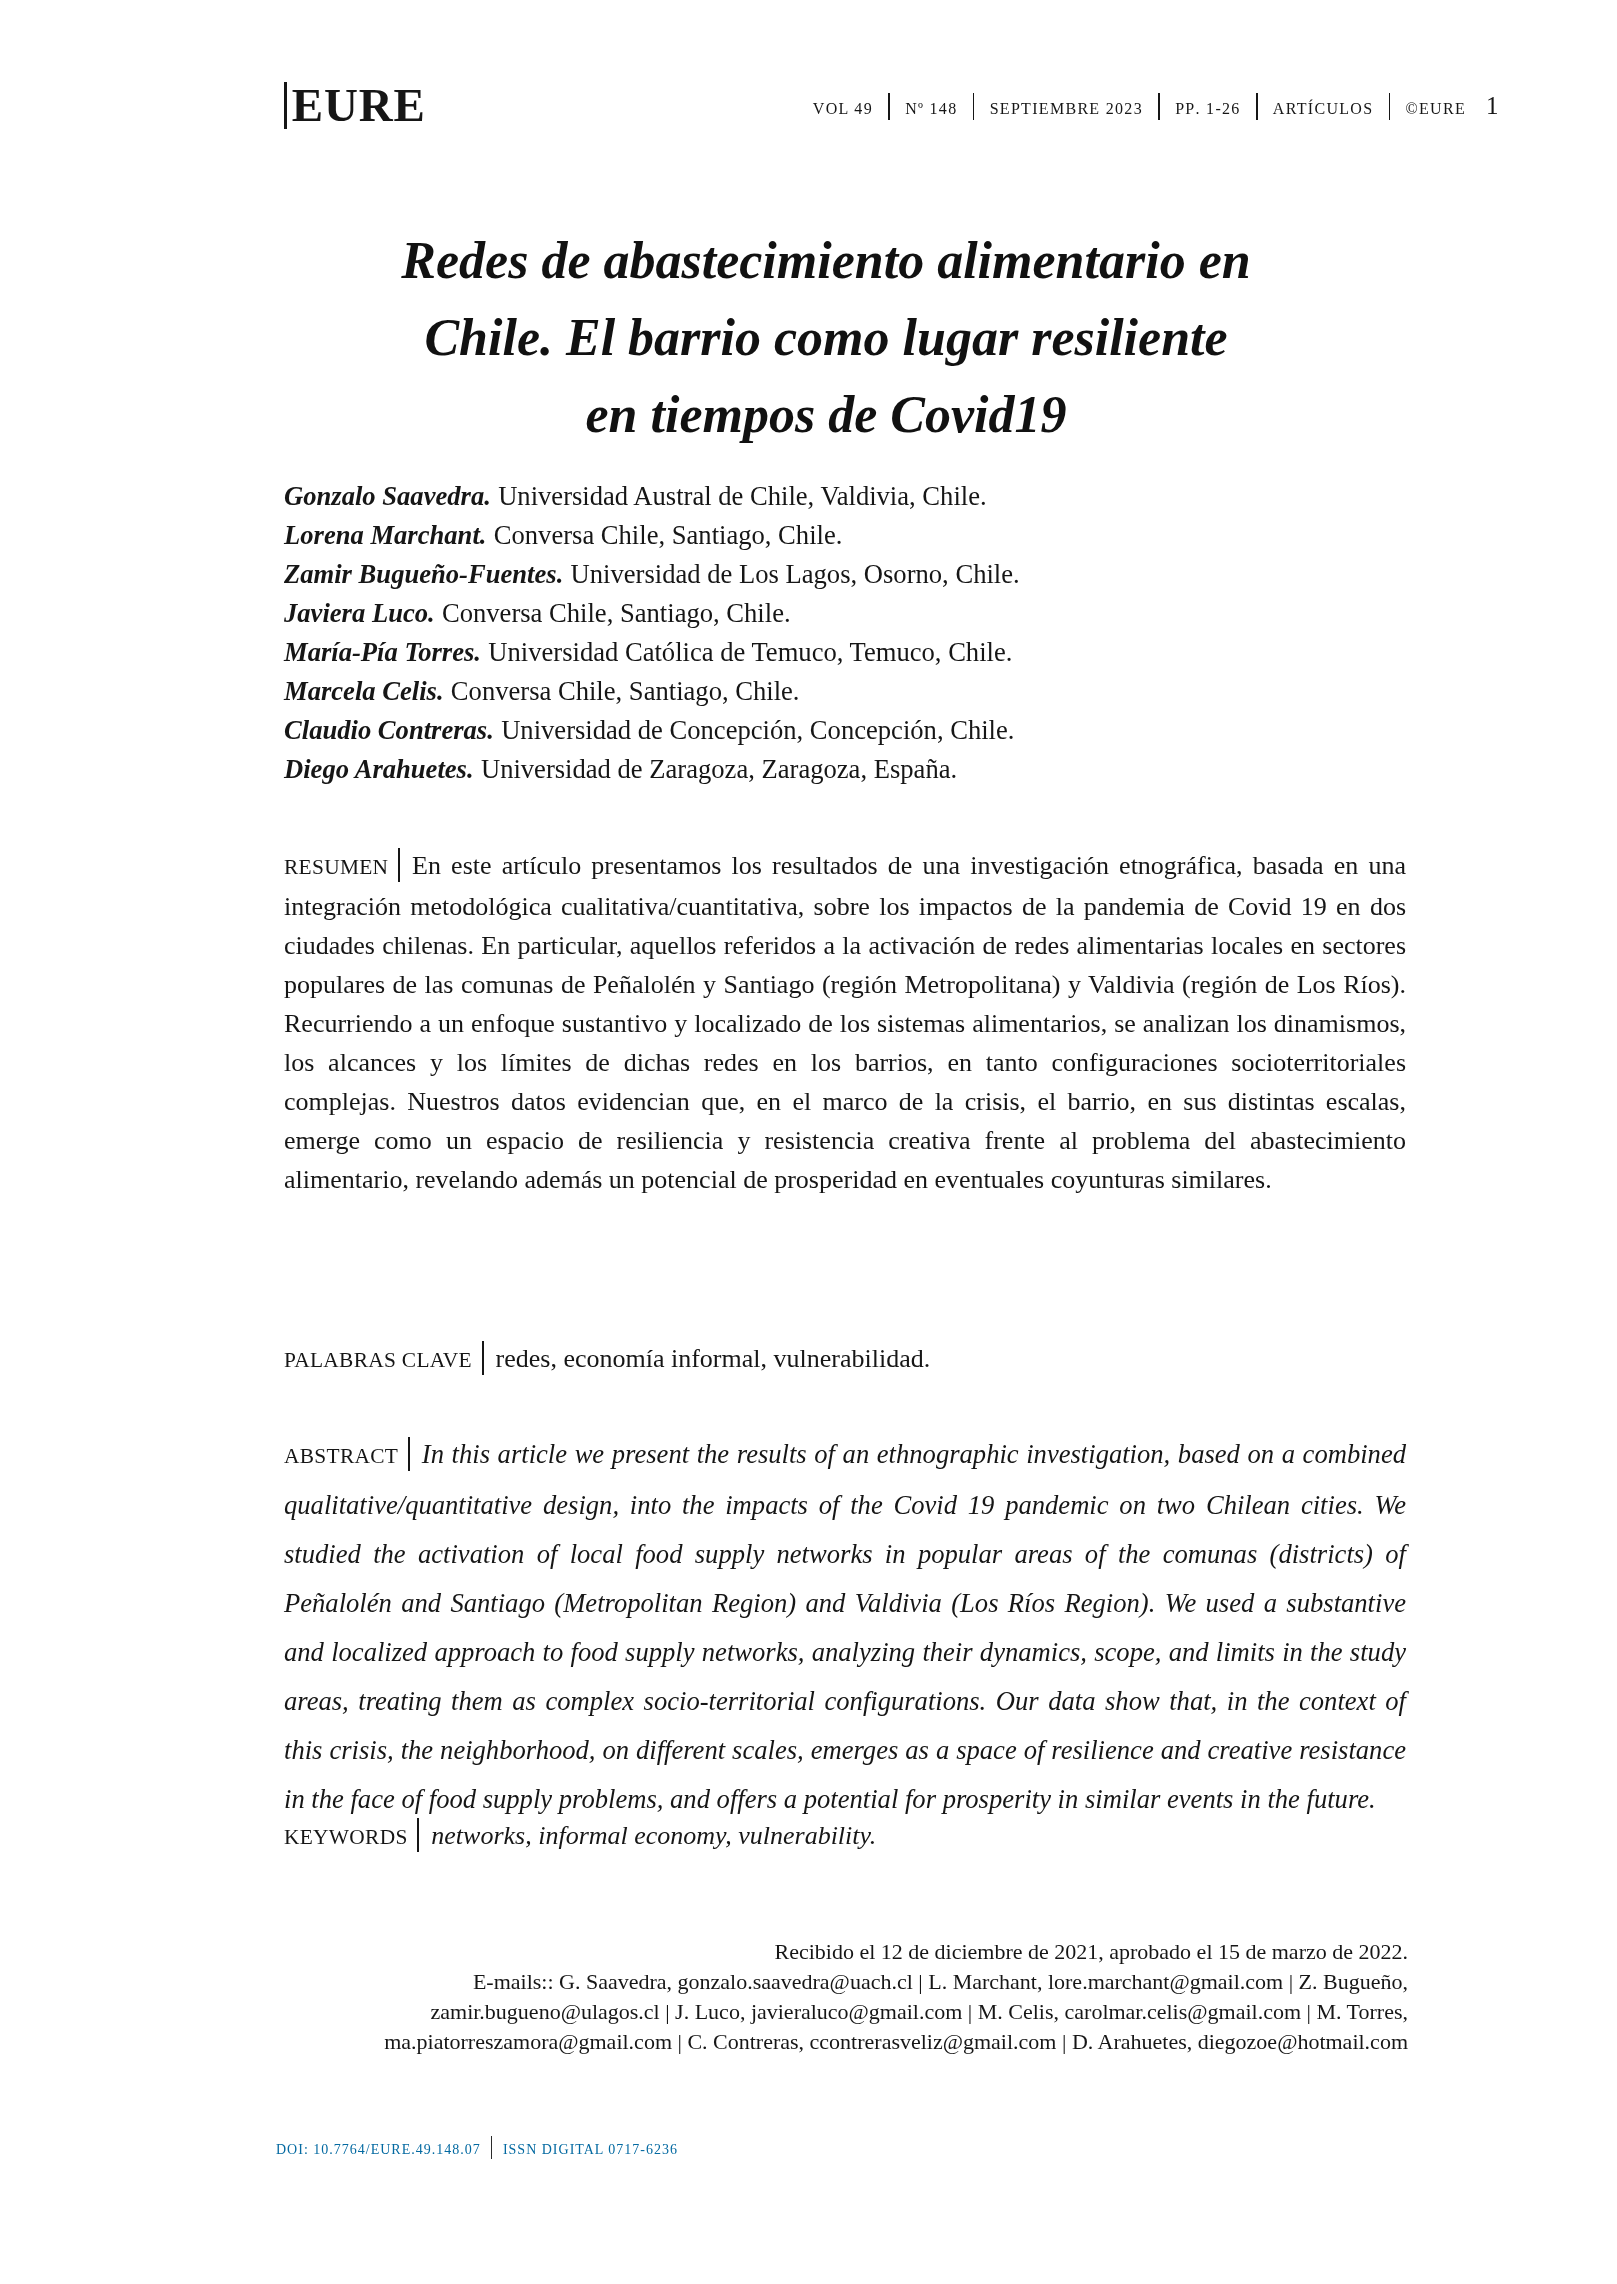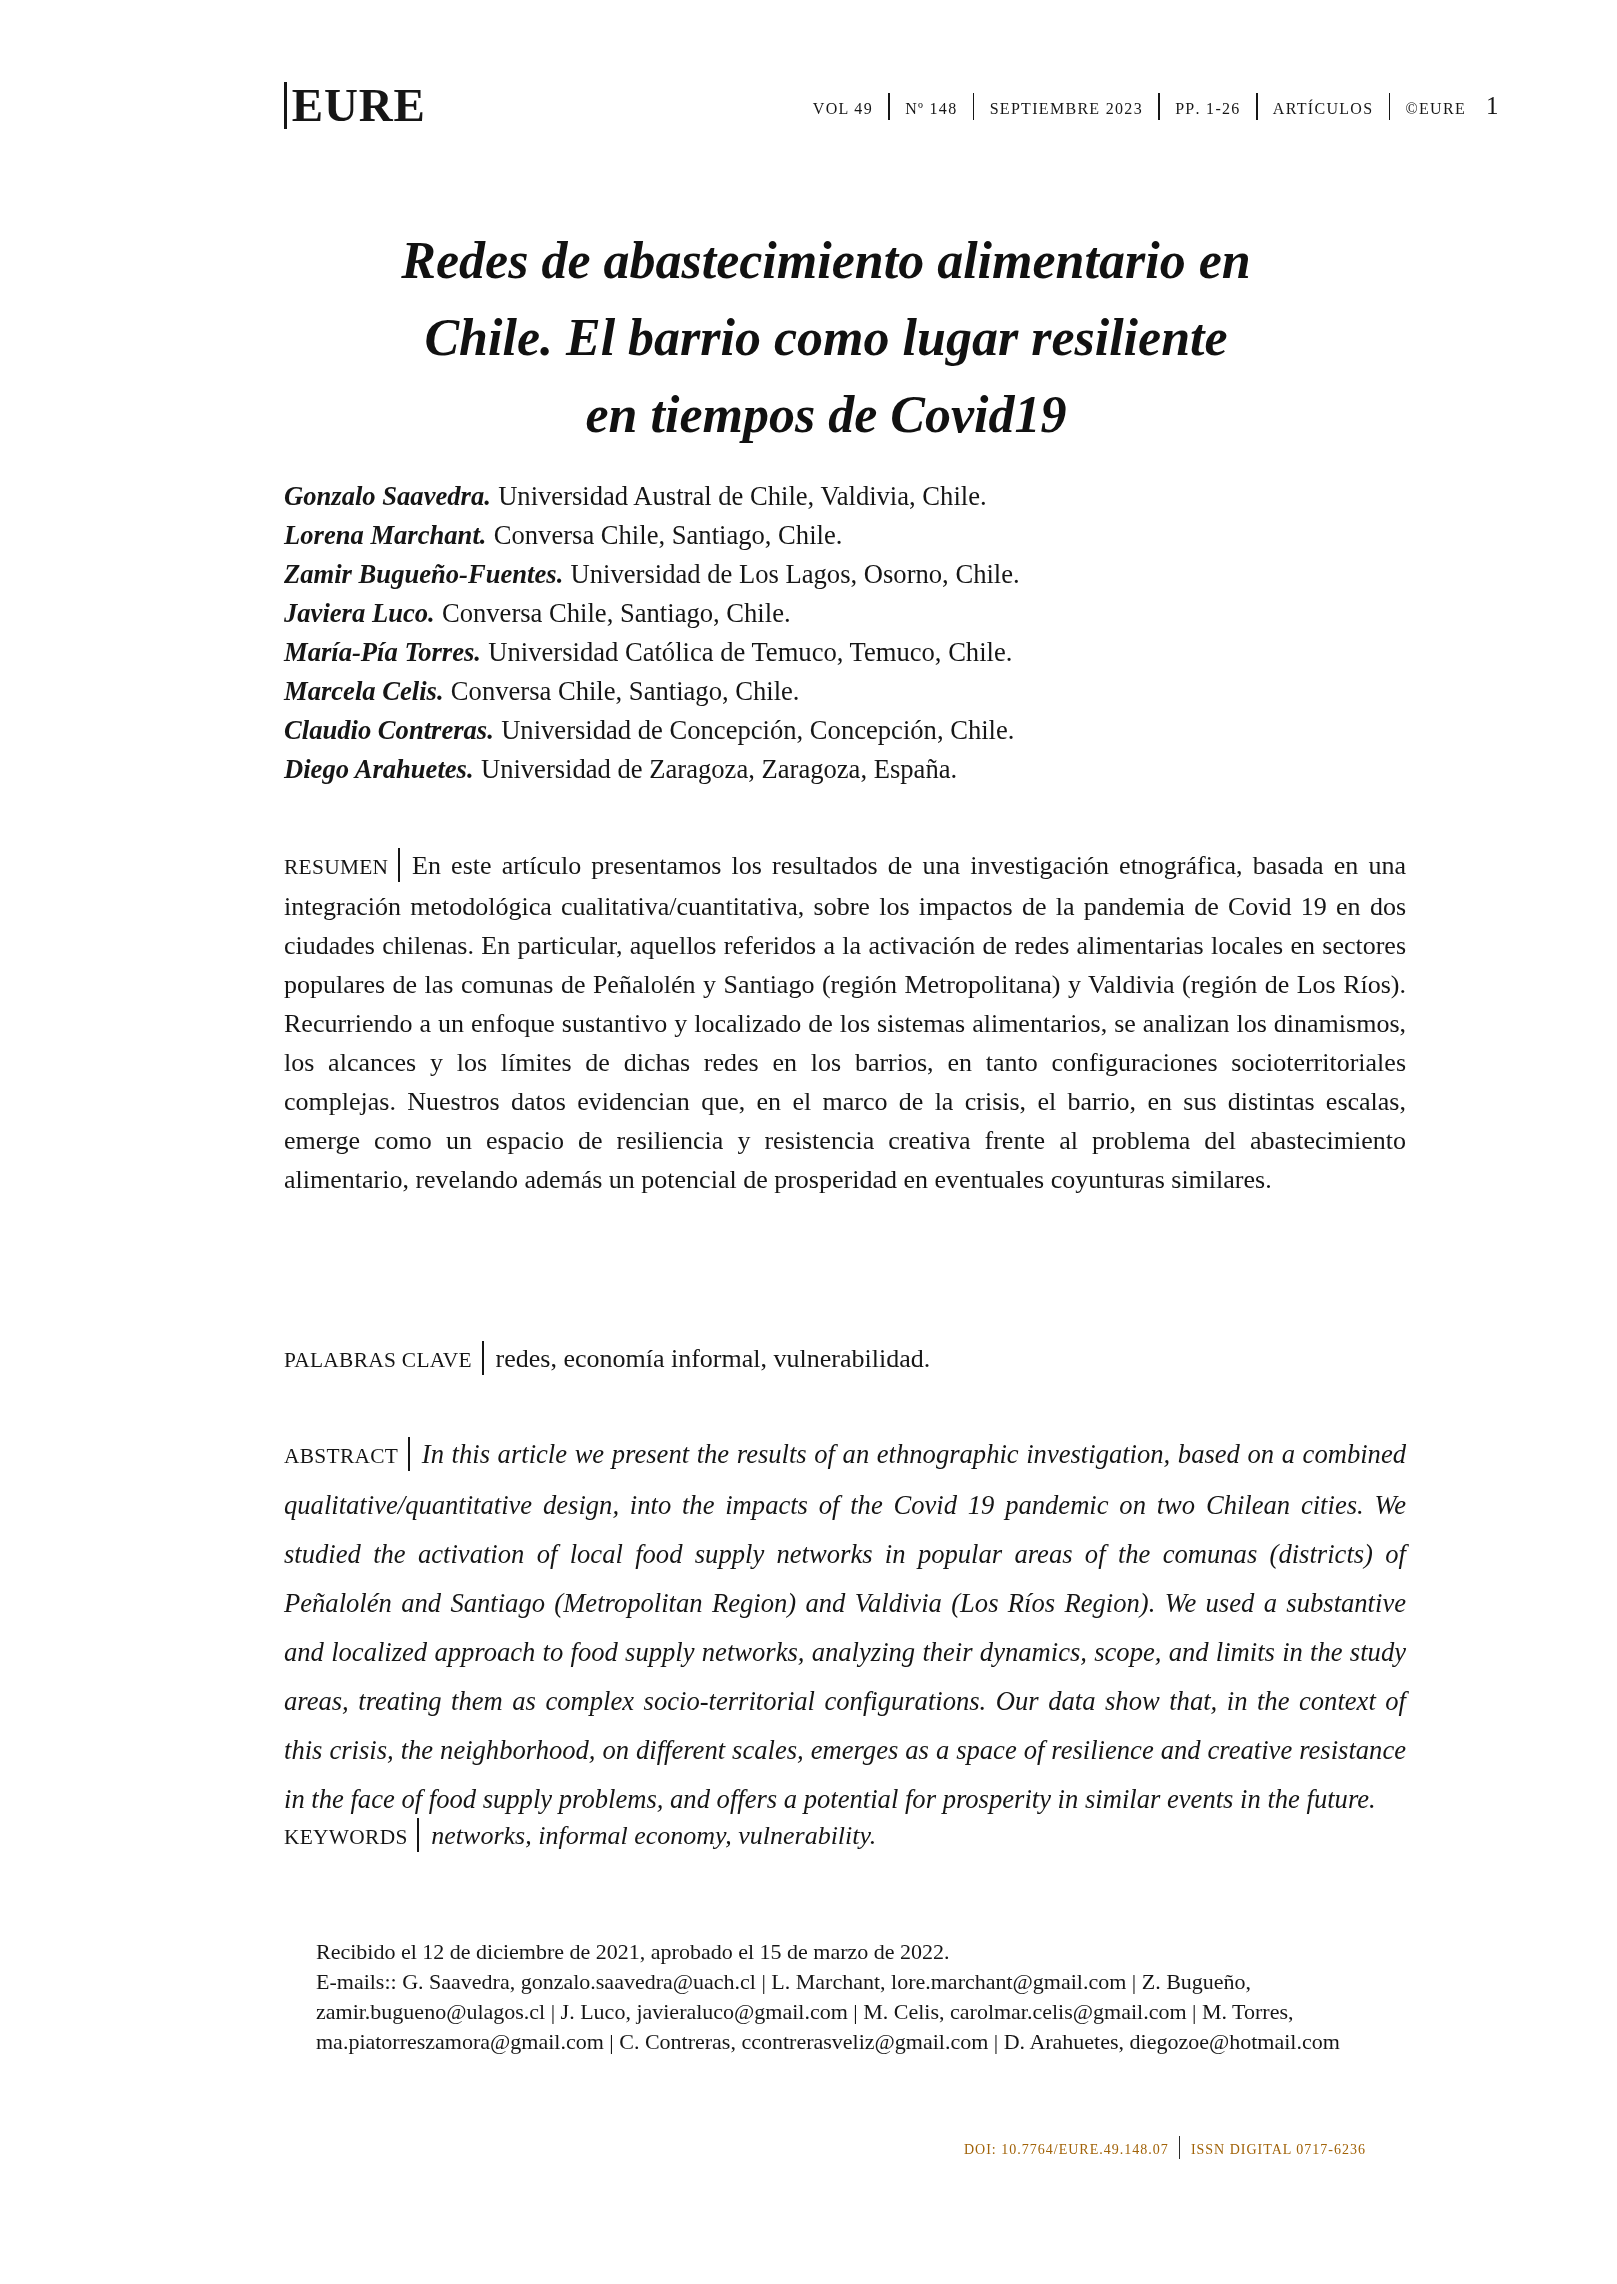--- a/index.html
+++ b/index.html
@@ -40,26 +40,26 @@
   .block{position:absolute;left:284px;width:1122px;font-size:26px;line-height:39px;text-align:justify;}
   .resumen{top:846px;}
   .palabras{top:1339px;text-align:left;}
   .abstract{top:1430px;font-size:26.6px;line-height:49px;}
   .abstract .body-text{font-style:italic;}
   .keywords{top:1816px;text-align:left;}
   .keywords .body-text{font-style:italic;}
   .sc-label{font-weight:normal;font-style:normal;font-size:21.4px;letter-spacing:0.3px;}
   .vbar{display:inline-block;width:2px;height:34px;background:#161616;margin:0 12px 0 9.7px;vertical-align:-8px;}
   
-  .footnote{position:absolute;left:280px;top:1937px;width:1128px;font-size:22px;line-height:30px;text-align:left;margin-left:36px;}
+  .footnote{position:absolute;left:280px;top:1937px;width:1128px;font-size:22px;line-height:30px;text-align:right;}
   .footnote div{margin:0;}
   
   .doi-line{
-    position:absolute;left:268px;top:2136px;width:1098px;
-    text-align:right;font-size:20px;color:#a16207;
+    position:absolute;left:276px;top:2136px;width:1098px;
+    font-size:20px;color:#0369a1;
     font-variant-caps:all-small-caps;letter-spacing:1px;white-space:nowrap;
   }
   .fsep{display:inline-block;width:1.2px;height:22.6px;background:#2b2b2b;margin:0 10.5px;vertical-align:-4.8px;}
 </style>
 </head>
 <body>
 
 <div class="page">
 
   <div class="logo">EURE</div>

